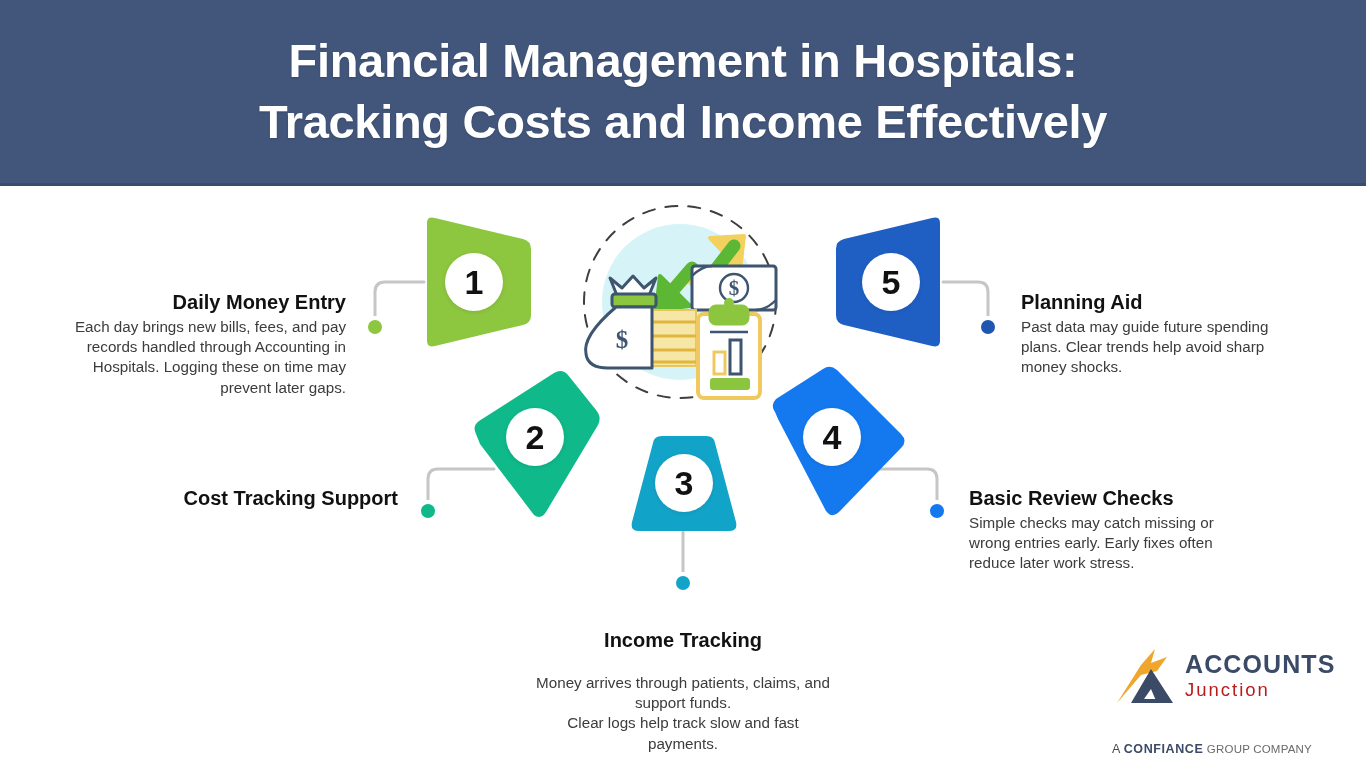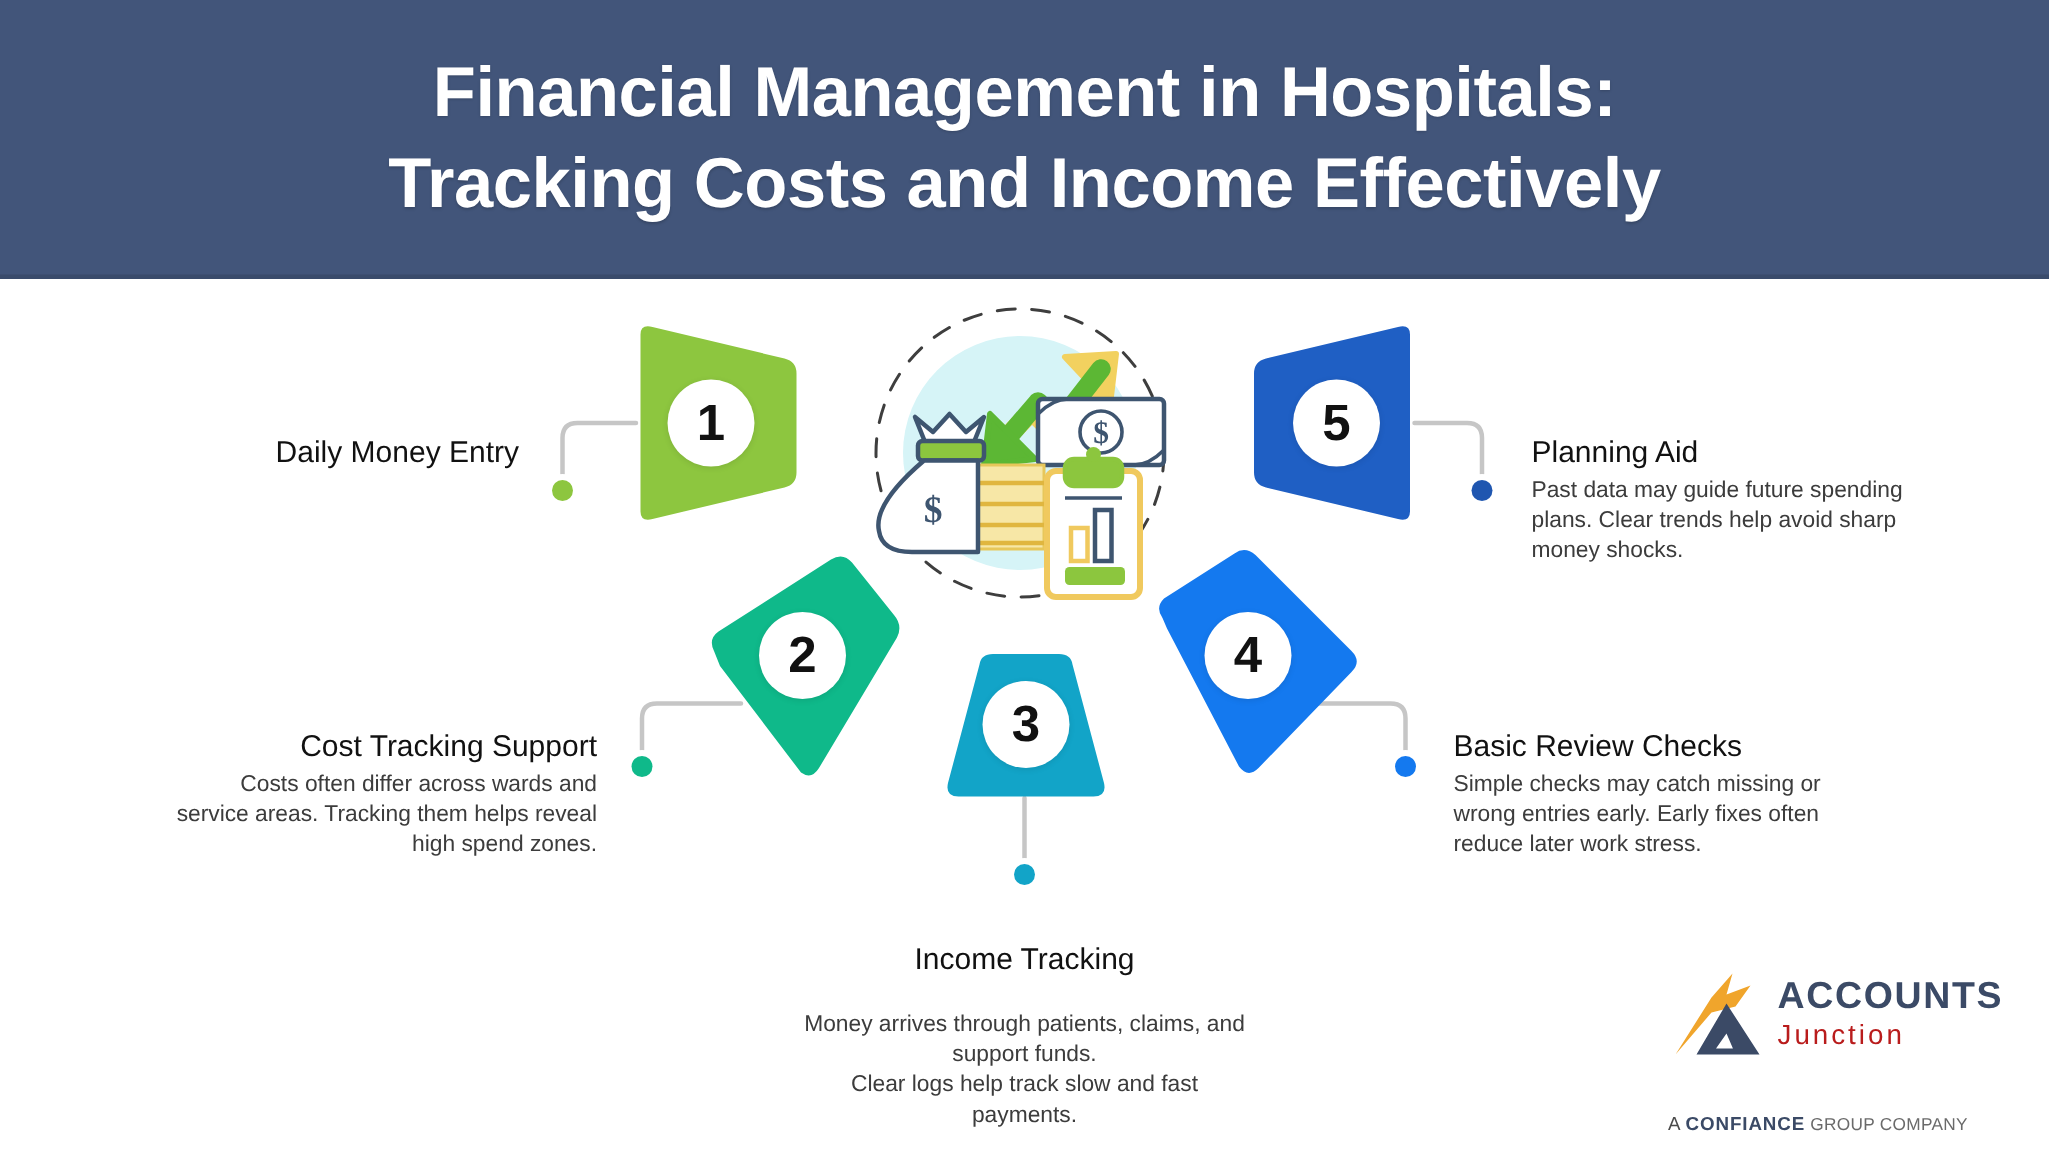--- a/index.html
+++ b/index.html
@@ -84,21 +84,21 @@
     font-size: 34px;
     font-weight: bold;
     color: #111111;
     box-shadow: 0 1px 4px rgba(0,0,0,0.10);
   }
 
   
   .info-block { position: absolute; }
   .info-title {
     font-size: 20px;
-    font-weight: normal;
+    font-weight: bold;
     color: #111111;
     margin: 0 0 3px 0;
     line-height: 1.2;
   }
   .info-body {
     font-size: 15.2px;
     line-height: 1.33;
     color: #3c3c3c;
     margin: 0;
   }
@@ -279,25 +279,25 @@
 
   <div class="step-shape" style="left:832px; top:8px; width:116px; height:152px;">
     <svg width="116" height="152" viewBox="0 0 116 152">
       <path d="M 108 17 Q 108 10 100 12 L 12 33 Q 4 35 4 43 L 4 109 Q 4 117 12 119 L 100 140 Q 108 142 108 135 Z" fill="#1f5fc4"></path>
     </svg>
     <div class="step-badge" style="left:30px; top:47px;">5</div>
   </div>
 
   <div class="info-block align-right" style="left:52px; top:92px; width:294px;">
     <p class="info-title">Daily Money Entry</p>
+    <p class="info-body">Each day brings new bills, fees, and pay records handled through Accounting in Hospitals. Logging these on time may prevent later gaps.</p>
   </div>
 
   <div class="info-block align-right" style="left:110px; top:288px; width:288px;">
     <p class="info-title">Cost Tracking Support</p>
-    <p class="info-body">Costs often differ across wards and service areas. Tracking them helps reveal high spend zones.</p>
   </div>
 
   <div class="info-block align-center" style="left:533px; top:412px; width:300px; white-space:pre-line;">
     <p class="info-title">Income Tracking</p>
     <p class="info-body">Money arrives through patients, claims, and support funds.
 Clear logs help track slow and fast payments.</p>
   </div>
 
   <div class="info-block align-left" style="left:1021px; top:92px; width:290px;">
     <p class="info-title">Planning Aid</p>

